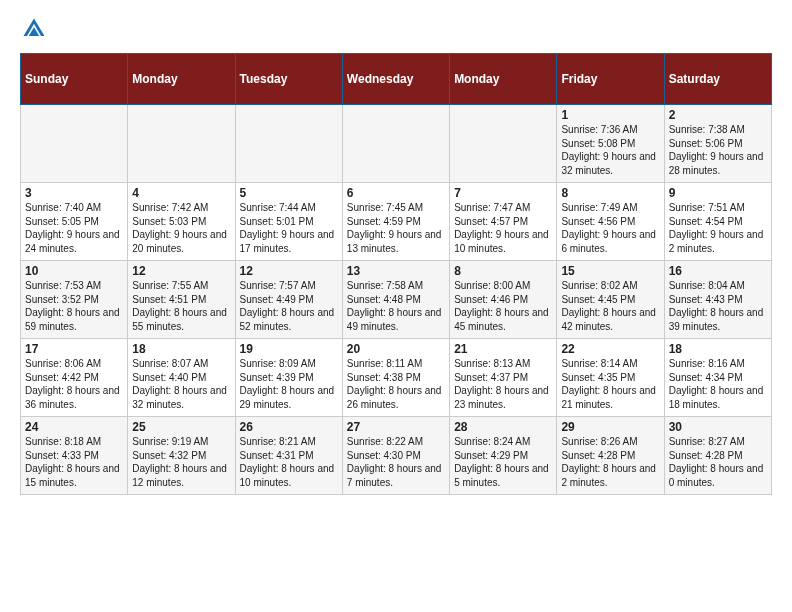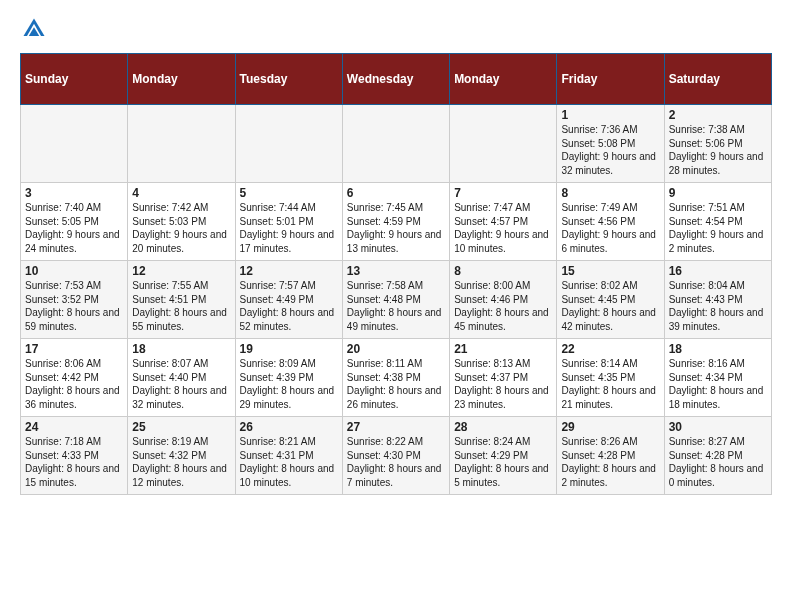--- a/index.html
+++ b/index.html
@@ -275,27 +275,27 @@
           <td>
             <span class="day-number">18</span>
             <div class="day-info">Sunrise: 8:16 AM
 Sunset: 4:34 PM
 Daylight: 8 hours and 18 minutes.</div>
           </td>
         </tr>
         <tr>
           <td>
             <span class="day-number">24</span>
-            <div class="day-info">Sunrise: 7:18 AM
+            <div class="day-info">Sunrise: 8:18 AM
 Sunset: 4:33 PM
 Daylight: 8 hours and 15 minutes.</div>
           </td>
           <td>
             <span class="day-number">25</span>
-            <div class="day-info">Sunrise: 8:19 AM
+            <div class="day-info">Sunrise: 9:19 AM
 Sunset: 4:32 PM
 Daylight: 8 hours and 12 minutes.</div>
           </td>
           <td>
             <span class="day-number">26</span>
             <div class="day-info">Sunrise: 8:21 AM
 Sunset: 4:31 PM
 Daylight: 8 hours and 10 minutes.</div>
           </td>
           <td>

